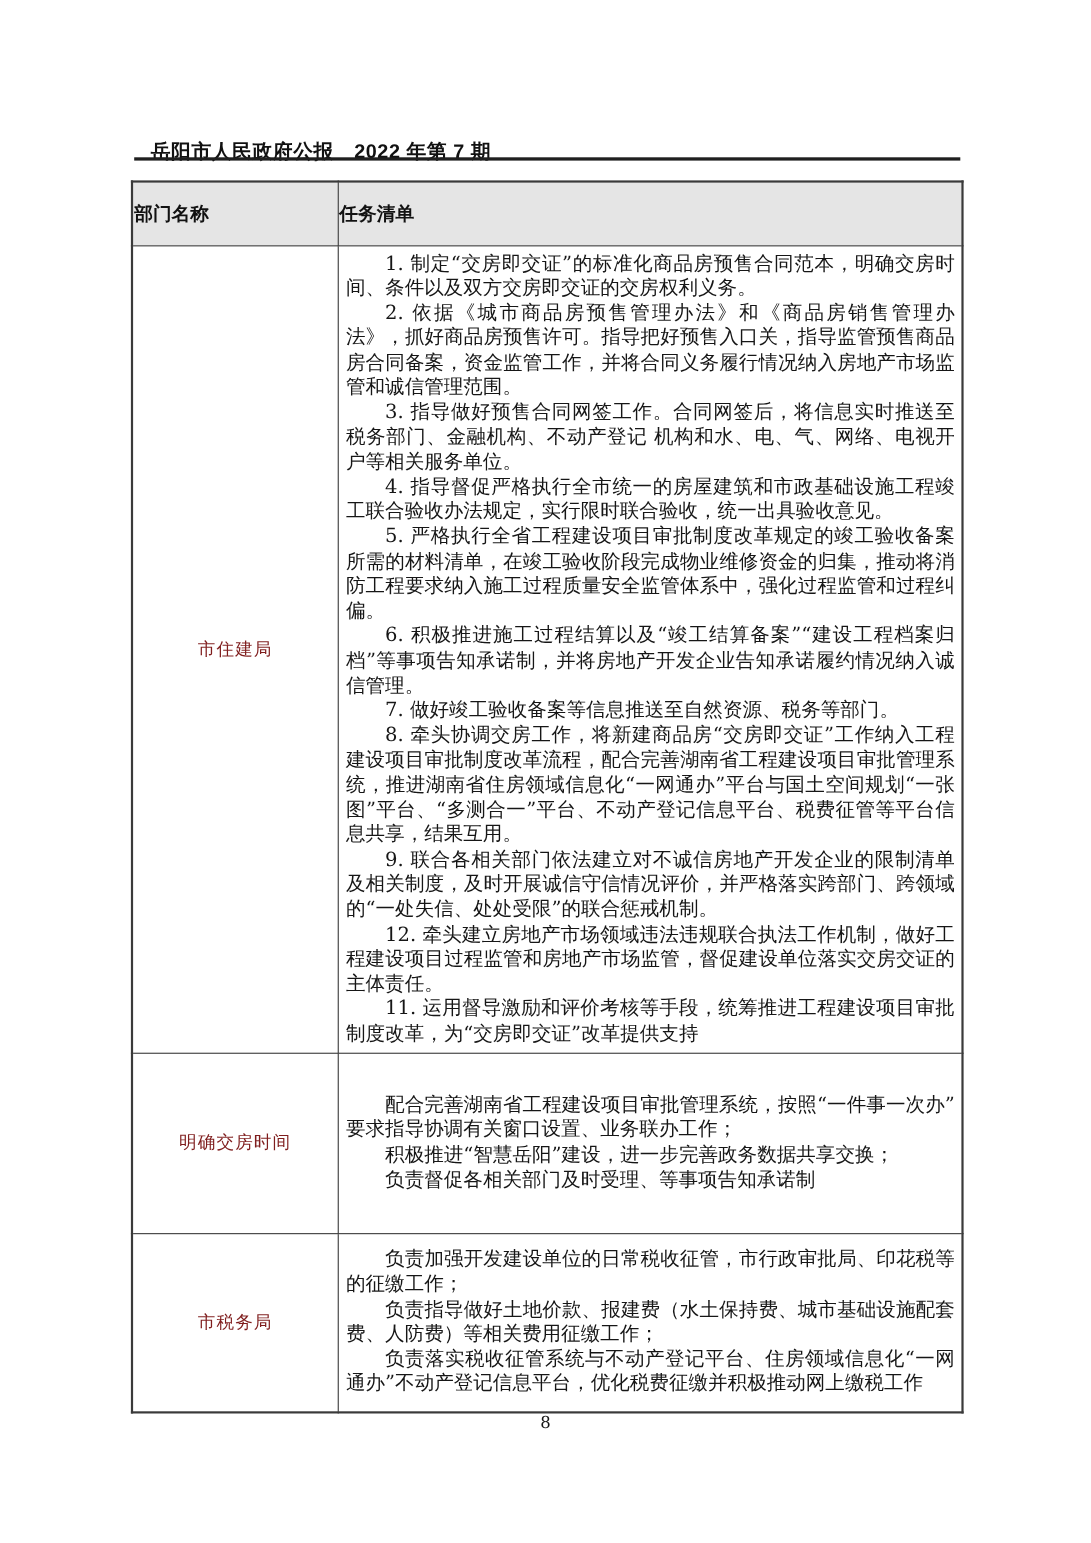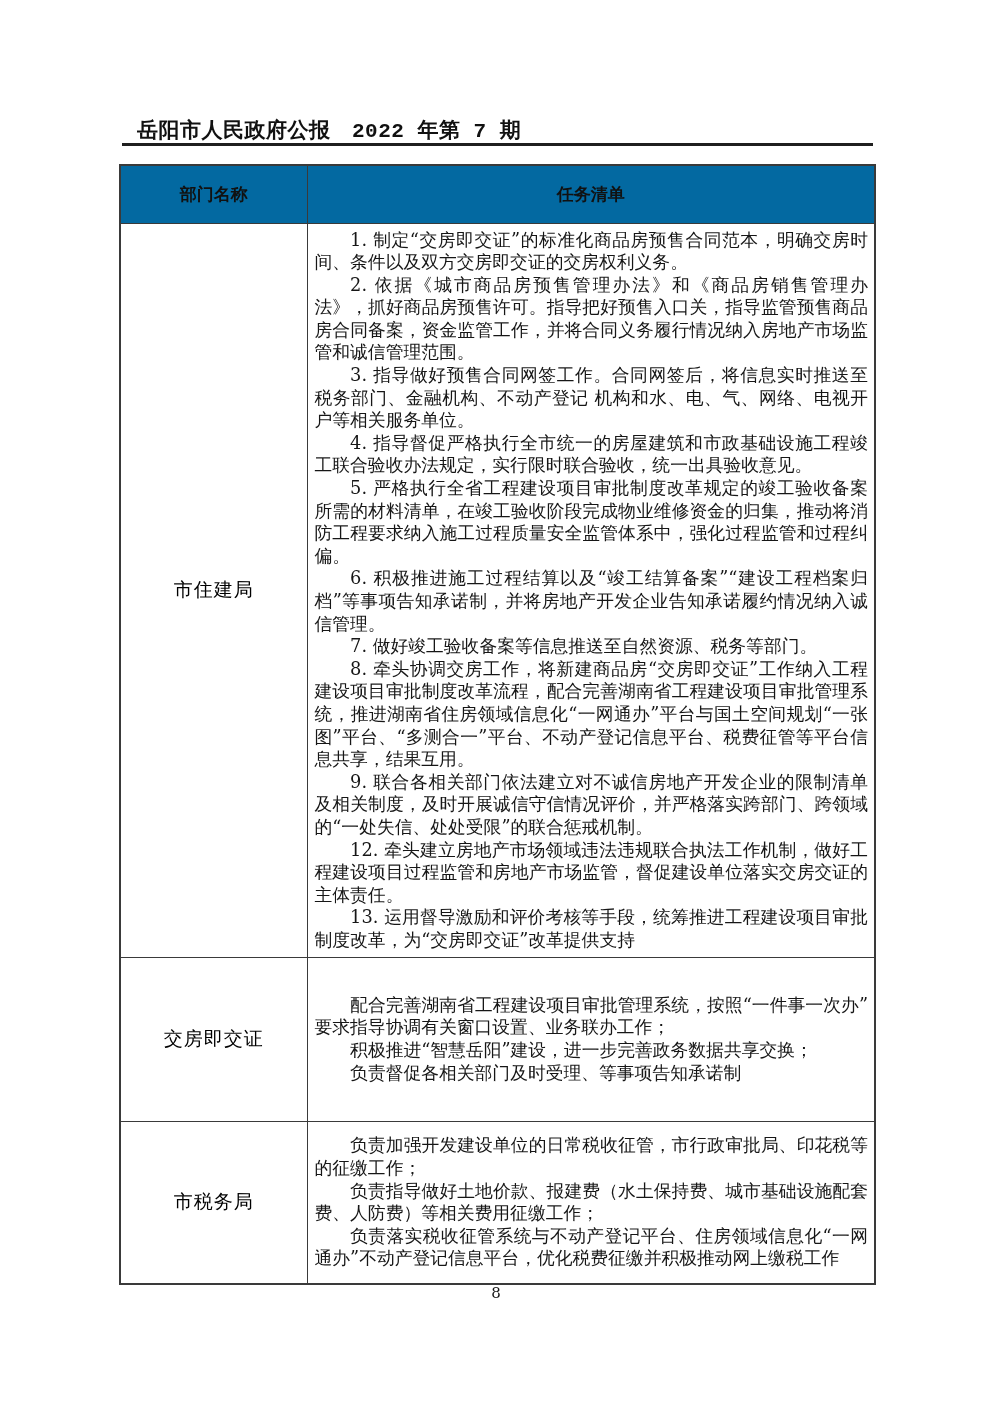--- a/index.html
+++ b/index.html
@@ -10,24 +10,24 @@
   body {
     width: 992px;
     height: 1403px;
     position: relative;
     font-family: "DejaVu Serif", "Liberation Serif", serif;
     color: #111111;
   }
   .page-header {
     position: absolute;
     left: 137px;
-    top: 116px;
-    font-family: Liberation Mono, monospace;
+    top: 126px;
+    font-family: Liberation Sans, sans-serif;
     font-weight: bold;
-    font-size: 21px;
+    font-size: 18px;
     letter-spacing: 0.5px;
     color: #111111;
     white-space: pre;
   }
   .header-rule {
     position: absolute;
     left: 122px;
     top: 143px;
     width: 751px;
     height: 3px;
@@ -45,34 +45,34 @@
     border: 1.6px solid #3a3a3a;
   }
   table.task-table { border-width: 2px; }
   col.dept-col  { width: 187px; }
   col.tasks-col { width: 568px; }
   tr.header-row { height: 58px; }
   th.col-header {
     font-family: "DejaVu Sans", "Liberation Sans", sans-serif;
     font-weight: bold;
     font-size: 17px;
-    text-align: center;
+    text-align: left;
     vertical-align: middle;
     color: #111111;
-    background: #0369a1;
+    background: #e5e5e5;
   }
   tbody tr:nth-child(1) { height: 726px; }
   tbody tr:nth-child(2) { height: 164px; }
   tbody tr:nth-child(3) { height: 163px; }
   td.dept-cell {
     text-align: center;
     vertical-align: middle;
-    font-size: 19px;
+    font-size: 16px;
     letter-spacing: 1px;
-    color: #000000;
+    color: #7f1d1d;
   }
   td.tasks-cell {
     vertical-align: middle;
     padding: 5px 6px 5px 7px;
   }
   td.tasks-cell p {
     margin: 0;
     font-size: 17.8px;
     line-height: 22.6px;
     text-align: justify;
@@ -115,25 +115,25 @@
           <p>1. 制定“交房即交证”的标准化商品房预售合同范本，明确交房时间、条件以及双方交房即交证的交房权利义务。</p>
           <p>2. 依据《城市商品房预售管理办法》和《商品房销售管理办法》，抓好商品房预售许可。指导把好预售入口关，指导监管预售商品房合同备案，资金监管工作，并将合同义务履行情况纳入房地产市场监管和诚信管理范围。</p>
           <p>3. 指导做好预售合同网签工作。合同网签后，将信息实时推送至税务部门、金融机构、不动产登记 机构和水、电、气、网络、电视开户等相关服务单位。</p>
           <p>4. 指导督促严格执行全市统一的房屋建筑和市政基础设施工程竣工联合验收办法规定，实行限时联合验收，统一出具验收意见。</p>
           <p>5. 严格执行全省工程建设项目审批制度改革规定的竣工验收备案所需的材料清单，在竣工验收阶段完成物业维修资金的归集，推动将消防工程要求纳入施工过程质量安全监管体系中，强化过程监管和过程纠偏。</p>
           <p>6. 积极推进施工过程结算以及“竣工结算备案”“建设工程档案归档”等事项告知承诺制，并将房地产开发企业告知承诺履约情况纳入诚信管理。</p>
           <p>7. 做好竣工验收备案等信息推送至自然资源、税务等部门。</p>
           <p>8. 牵头协调交房工作，将新建商品房“交房即交证”工作纳入工程建设项目审批制度改革流程，配合完善湖南省工程建设项目审批管理系统，推进湖南省住房领域信息化“一网通办”平台与国土空间规划“一张图”平台、“多测合一”平台、不动产登记信息平台、税费征管等平台信息共享，结果互用。</p>
           <p>9. 联合各相关部门依法建立对不诚信房地产开发企业的限制清单及相关制度，及时开展诚信守信情况评价，并严格落实跨部门、跨领域的“一处失信、处处受限”的联合惩戒机制。</p>
           <p>12. 牵头建立房地产市场领域违法违规联合执法工作机制，做好工程建设项目过程监管和房地产市场监管，督促建设单位落实交房交证的主体责任。</p>
-          <p>13. 运用督导激励和评价考核等手段，统筹推进工程建设项目审批制度改革，为“交房即交证”改革提供支持</p>
+          <p>11. 运用督导激励和评价考核等手段，统筹推进工程建设项目审批制度改革，为“交房即交证”改革提供支持</p>
         </td>
       </tr>
       <tr>
-        <td class="dept-cell">交房即交证</td>
+        <td class="dept-cell">明确交房时间</td>
         <td class="tasks-cell">
           <p>配合完善湖南省工程建设项目审批管理系统，按照“一件事一次办”要求指导协调有关窗口设置、业务联办工作；</p>
           <p>积极推进“智慧岳阳”建设，进一步完善政务数据共享交换；</p>
           <p>负责督促各相关部门及时受理、等事项告知承诺制</p>
         </td>
       </tr>
       <tr>
         <td class="dept-cell">市税务局</td>
         <td class="tasks-cell">
           <p>负责加强开发建设单位的日常税收征管，市行政审批局、印花税等的征缴工作；</p>

